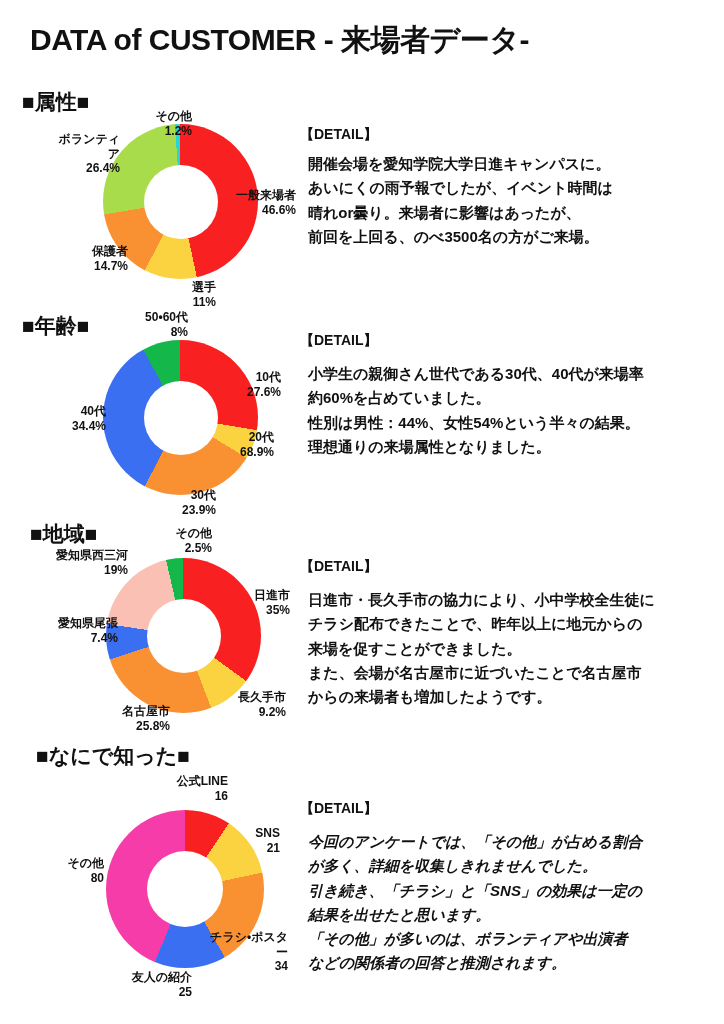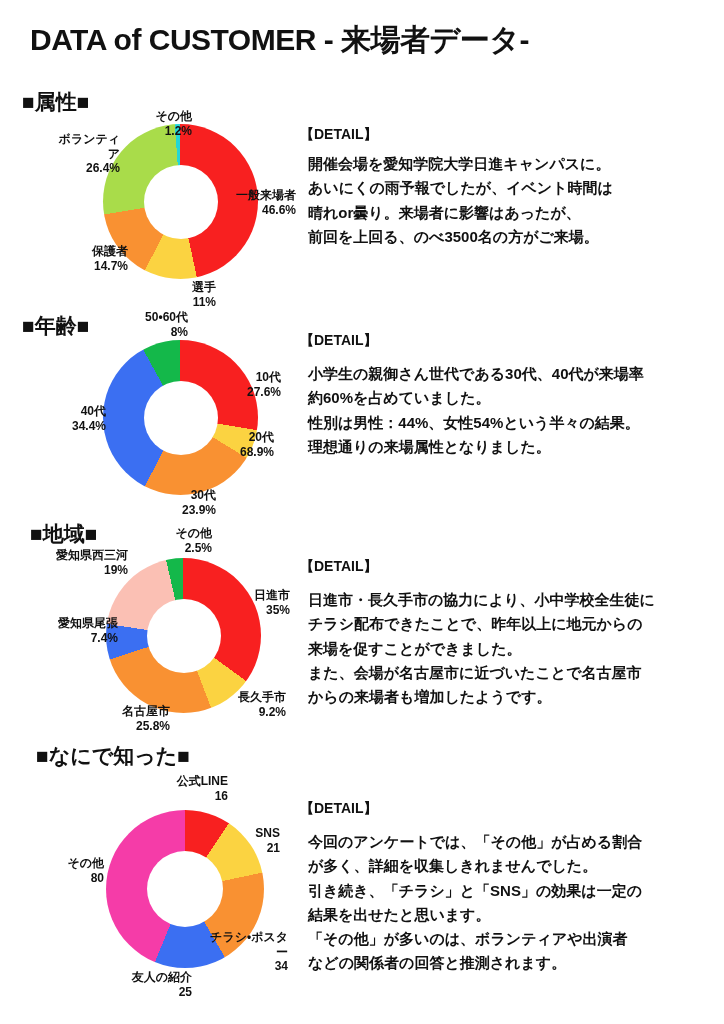--- a/index.html
+++ b/index.html
@@ -167,20 +167,20 @@
 21</div>
     <div class="lbl" style="left:152px;top:152px;width:88px;">チラシ•ポスター
 34</div>
     <div class="lbl" style="left:70px;top:192px;width:74px;">友人の紹介
 25</div>
     <div class="lbl" style="left:-6px;top:78px;width:62px;">その他
 80</div>
   </div>
 
   <div class="detail-head" style="left:300px;top:800px;">【DETAIL】</div>
-  <div class="detail-body" style="left:308px;top:830px;width:416px;">今回のアンケートでは、「その他」が占める割合
+  <div class="detail-body" style="left:308px;top:830px;width:416px;font-style:italic;">今回のアンケートでは、「その他」が占める割合
 が多く、詳細を収集しきれませんでした。
 引き続き、「チラシ」と「SNS」の効果は一定の
 結果を出せたと思います。
 「その他」が多いのは、ボランティアや出演者
 などの関係者の回答と推測されます。</div>
 
 </div>
 
 </body></html>

